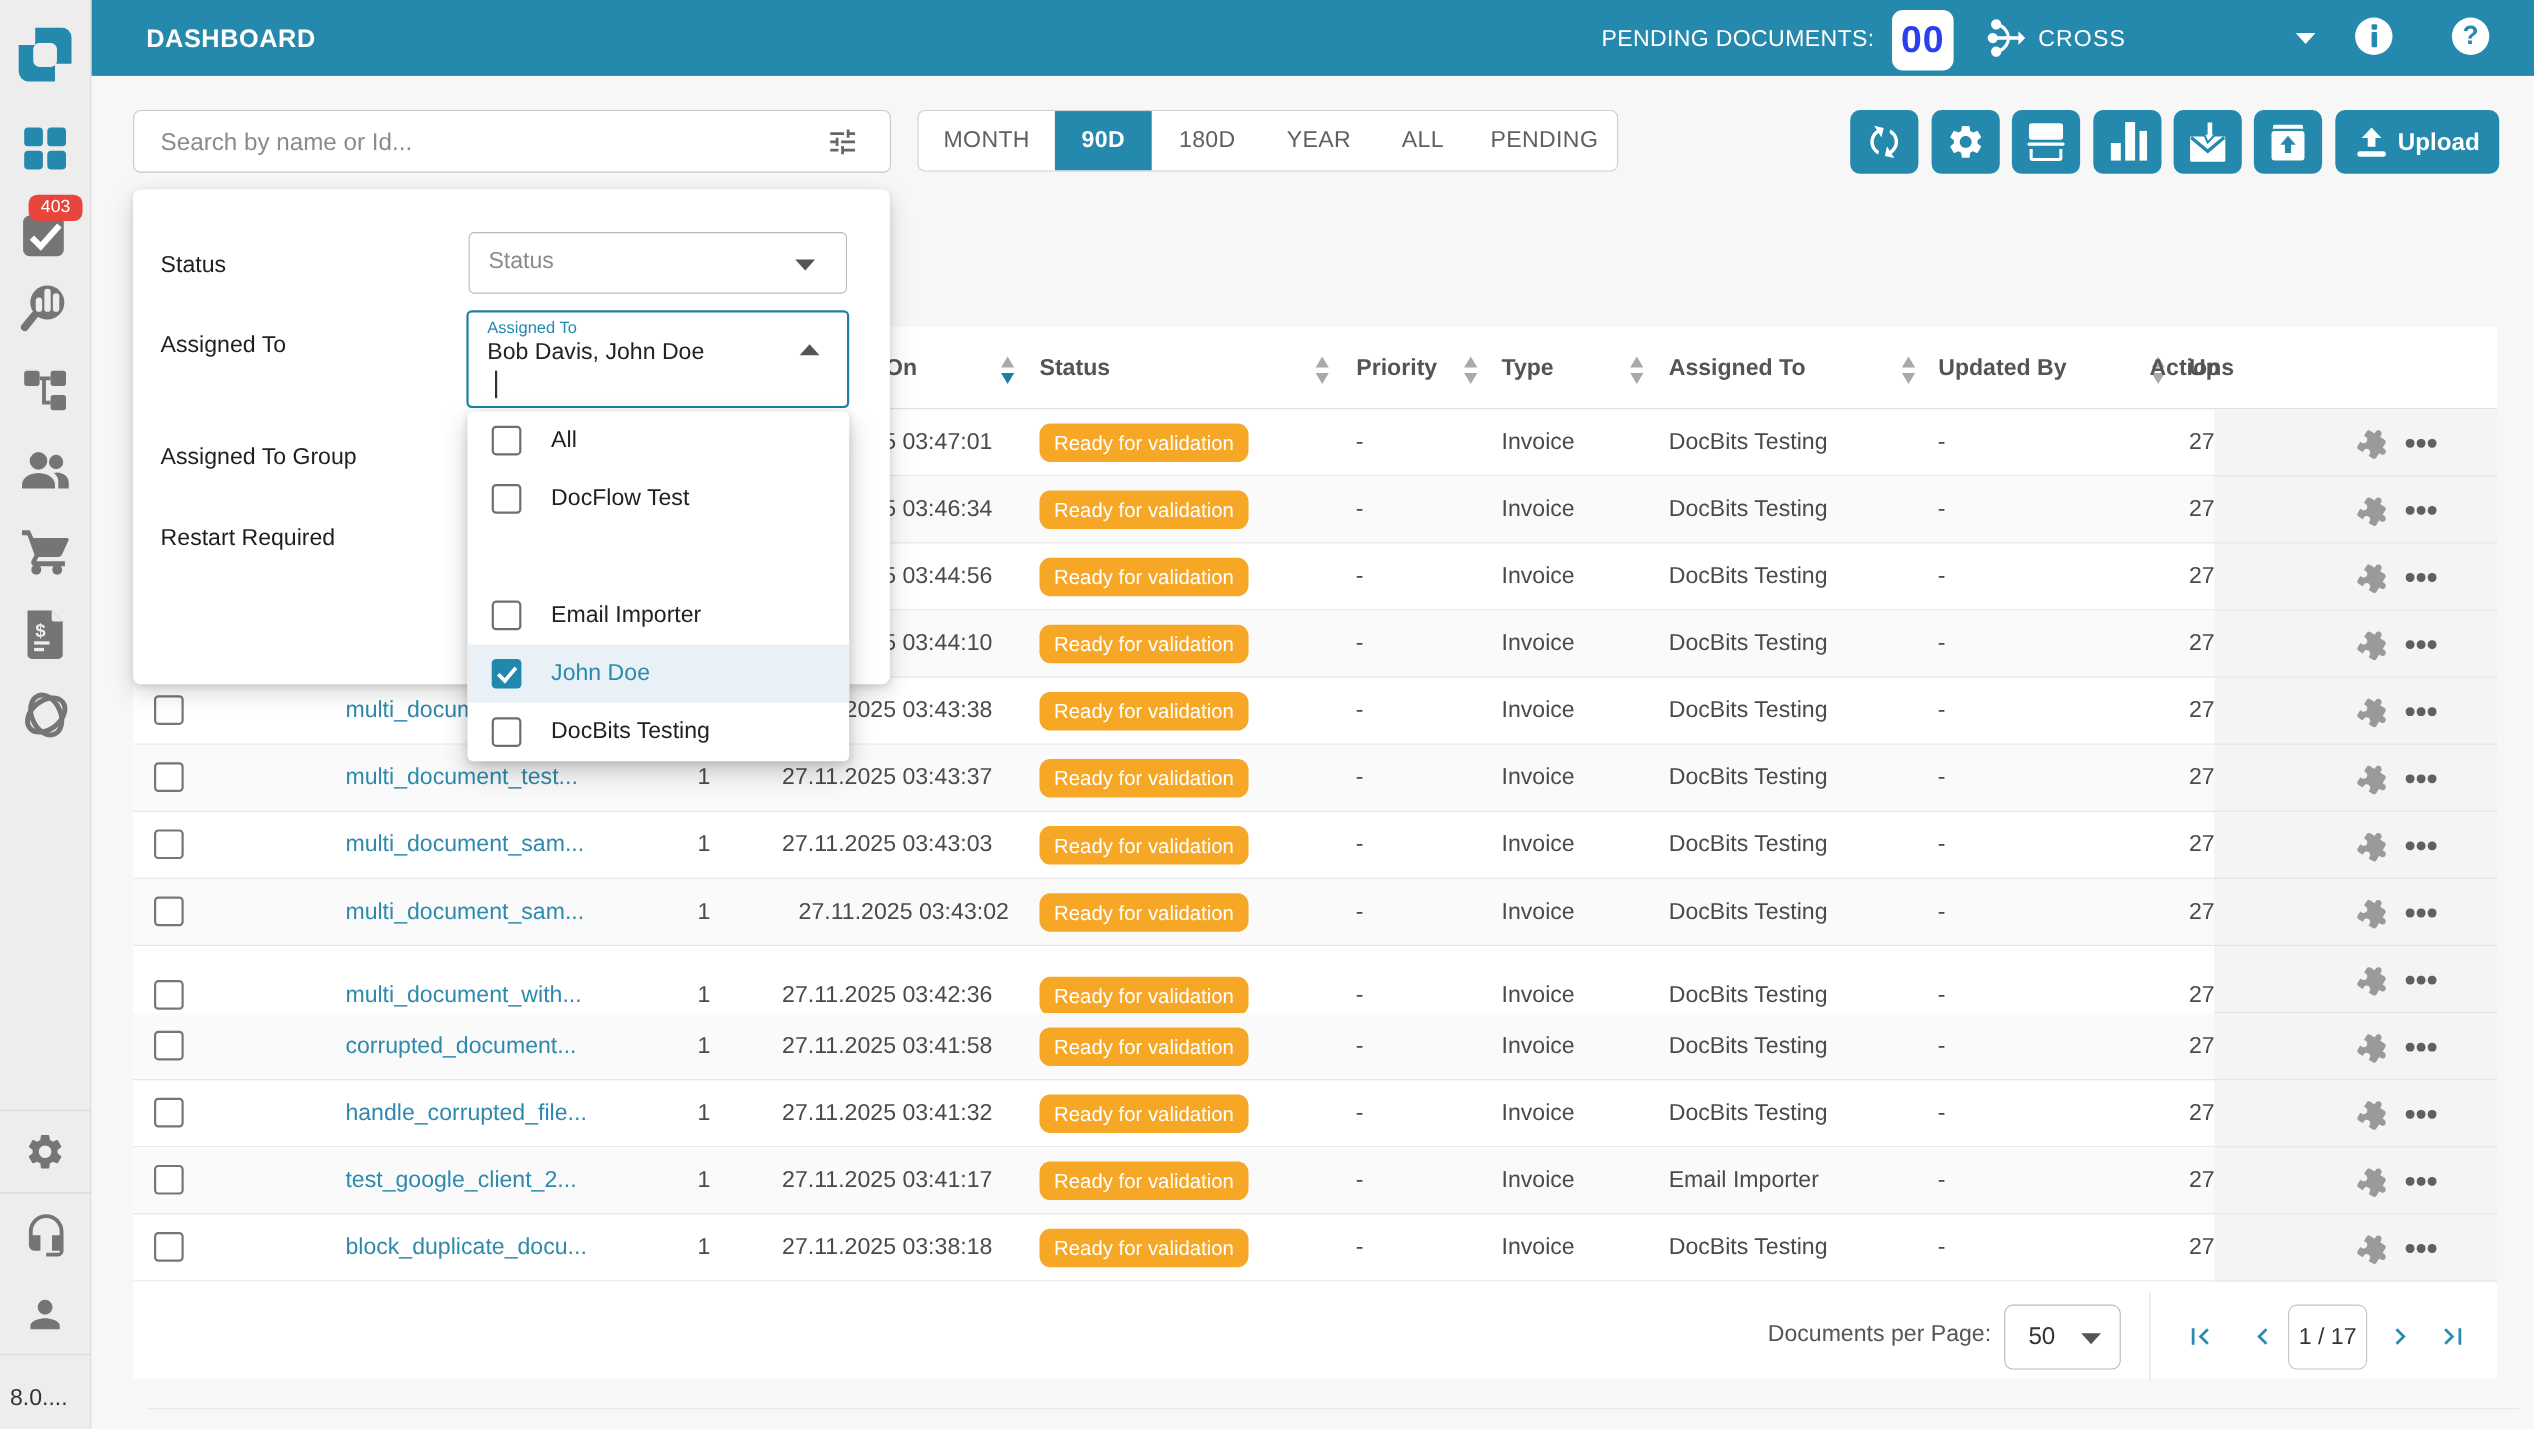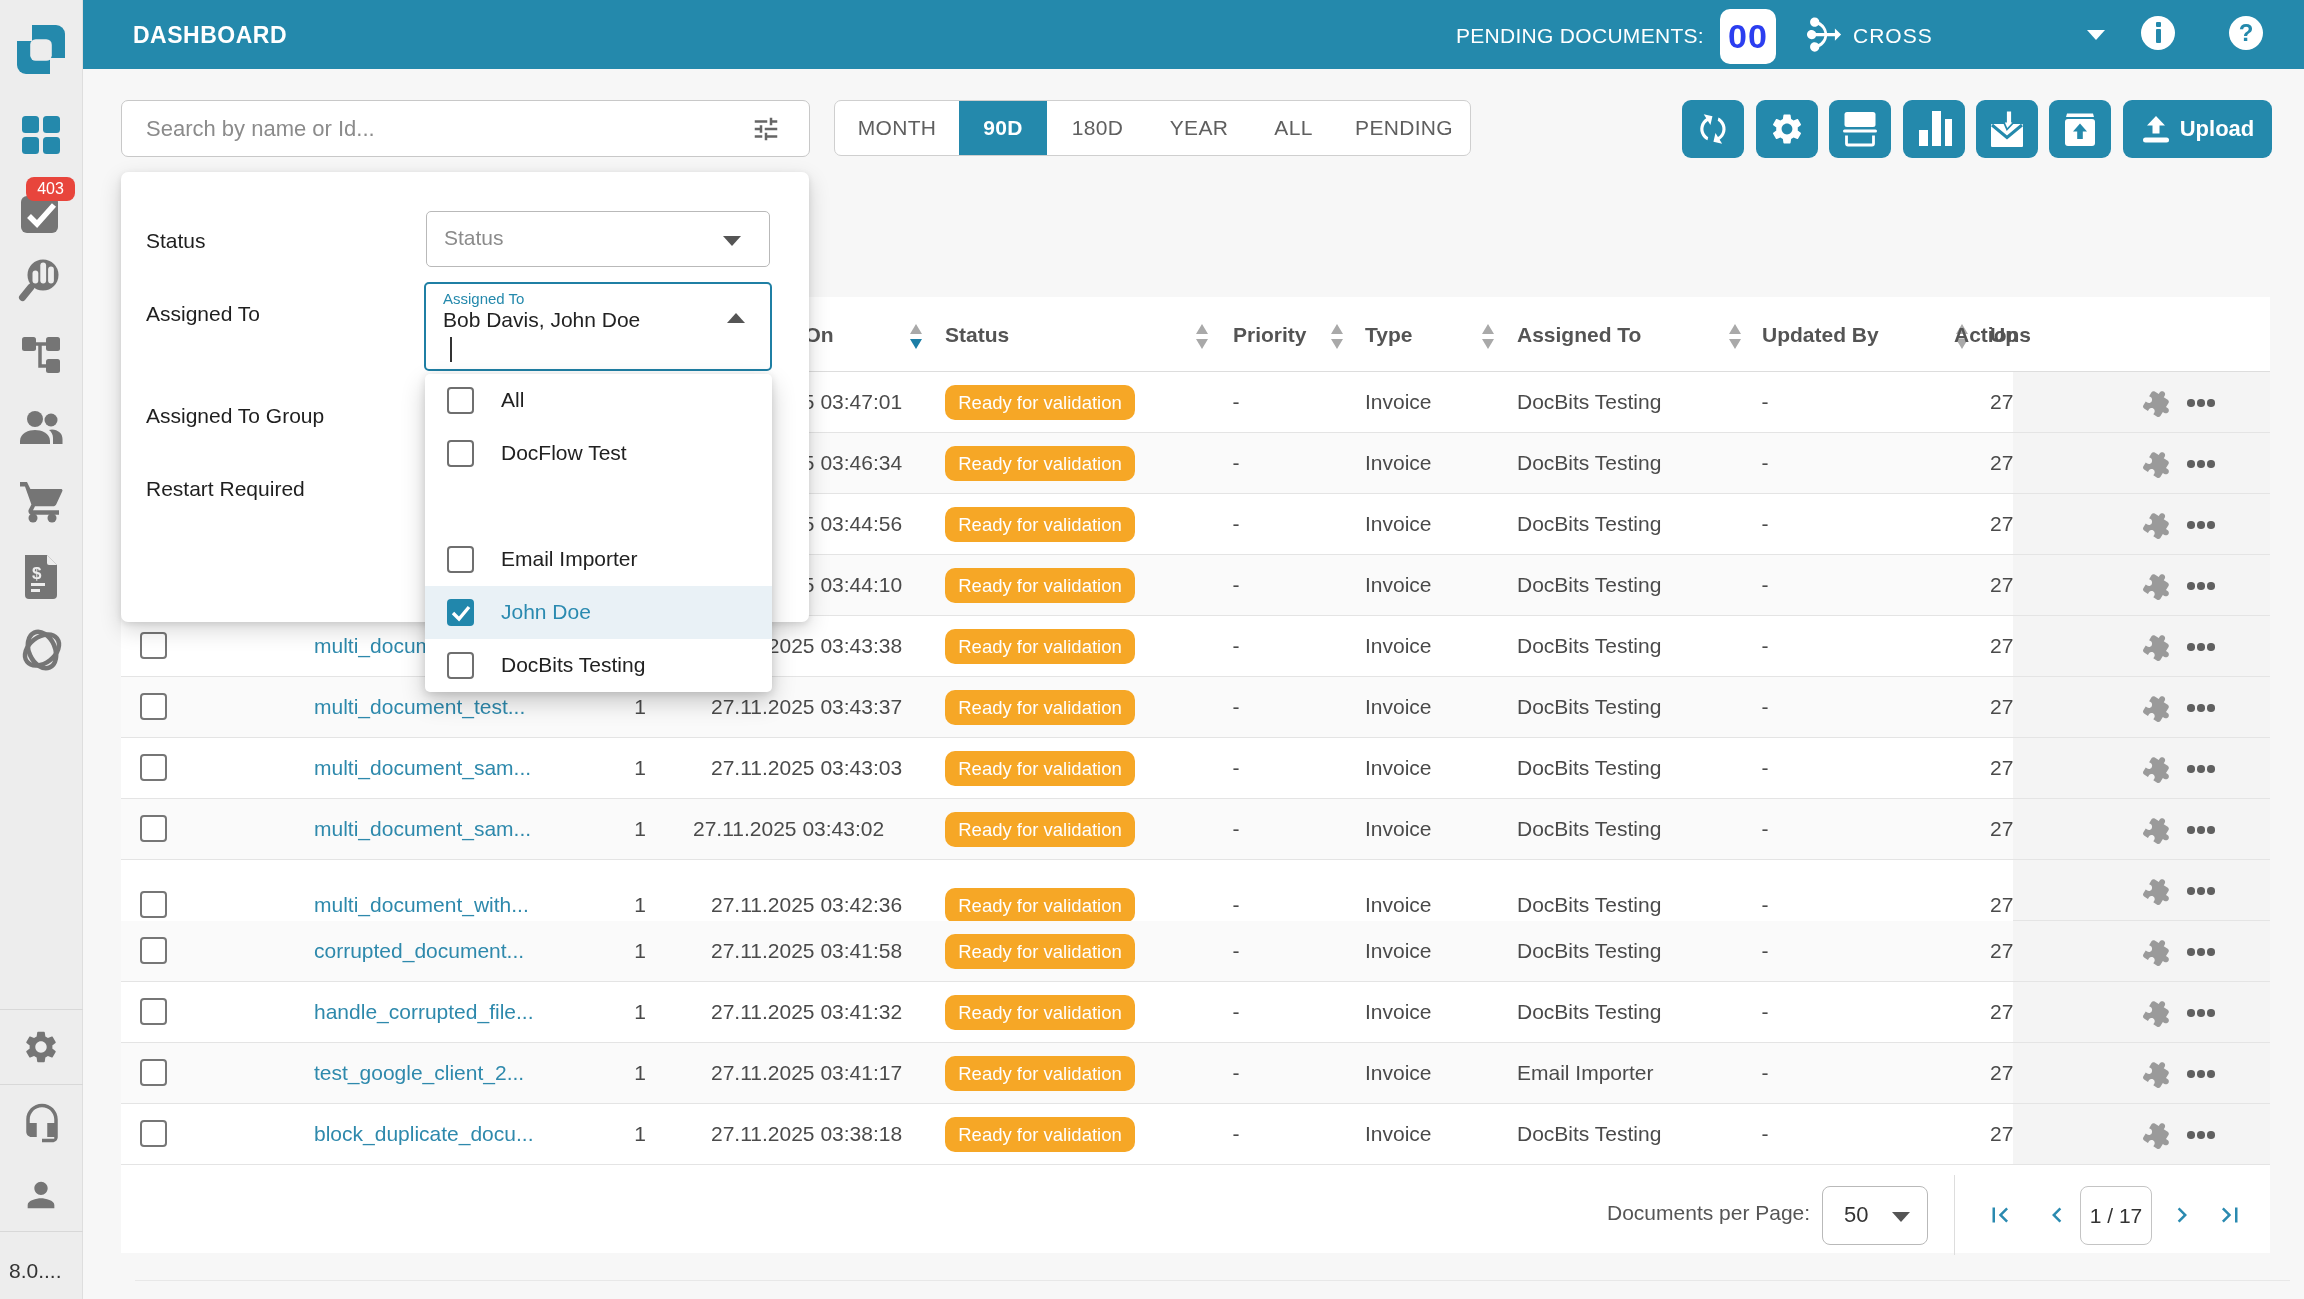--- a/index.html
+++ b/index.html
@@ -306,21 +306,21 @@
 <span class="rtx" style="left:1105px;width:20px;text-align:center;">-</span>
 <span class="rtx" style="left:1244px;">Invoice</span>
 <span class="rtx" style="left:1396px;">DocBits Testing</span>
 <span class="rtx" style="left:1634px;width:20px;text-align:center;">-</span>
 <span class="rtx" style="left:1869px;width:27px;overflow:hidden;">27.11.2025</span>
 </div>
     <div class="row alt" style="top:502px;">
 <div class="cbx"></div>
 <span class="rtx rname" style="left:193px;">multi_document_sam...</span>
 <span class="rtx" style="left:499px;width:40px;text-align:center;">1</span>
-<span class="rtx" style="left:572px;">27.11.2025 03:43:02</span>
+<span class="rtx" style="left:605px;">27.11.2025 03:43:02</span>
 <div class="badge">Ready for validation</div>
 <span class="rtx" style="left:1105px;width:20px;text-align:center;">-</span>
 <span class="rtx" style="left:1244px;">Invoice</span>
 <span class="rtx" style="left:1396px;">DocBits Testing</span>
 <span class="rtx" style="left:1634px;width:20px;text-align:center;">-</span>
 <span class="rtx" style="left:1869px;width:27px;overflow:hidden;">27.11.2025</span>
 </div>
     <div class="row" style="top:578px;">
 <div class="cbx"></div>
 <span class="rtx rname" style="left:193px;">multi_document_with...</span>

